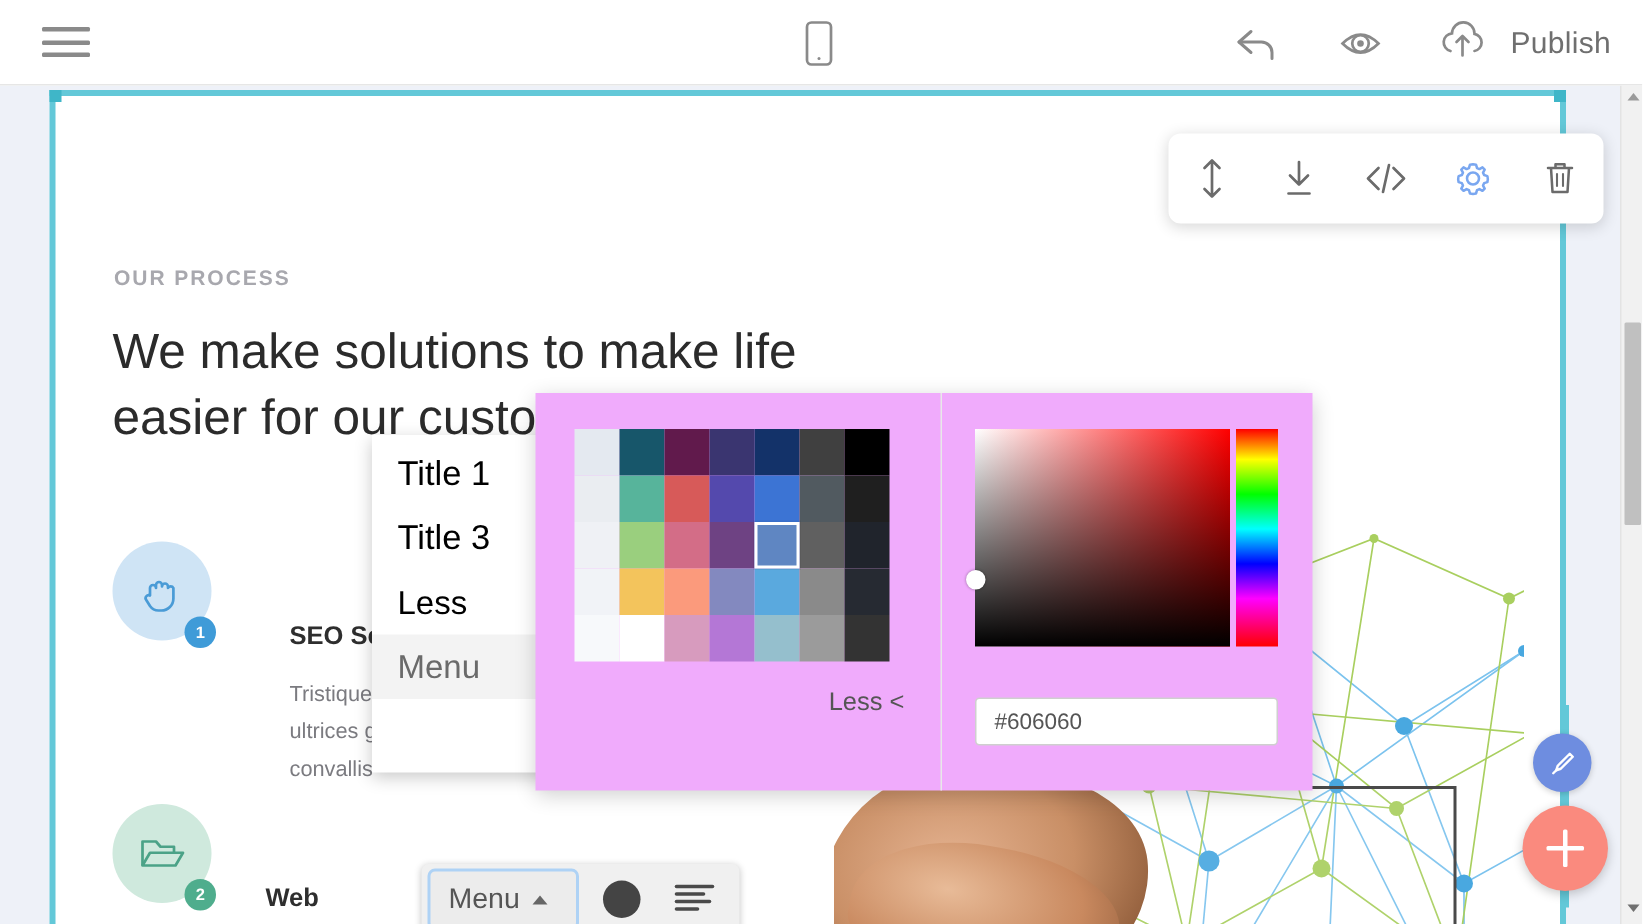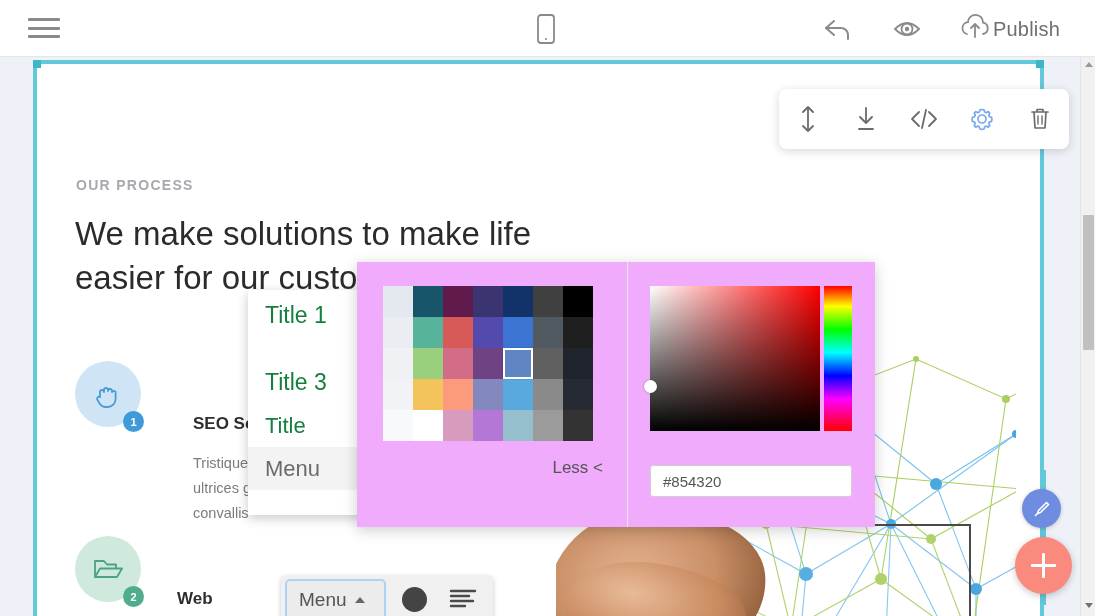--- a/index.html
+++ b/index.html
@@ -23,21 +23,21 @@
     display:flex; flex-direction:column; justify-content:space-between; padding:3px 0;
     cursor:pointer;
   }
   .hamburger span { display:block; height:3px; background:#8a8a8a; border-radius:1px; }
 
   .device-icon { position:absolute; left:533px; top:13px; width:26px; height:32px; cursor:pointer; }
   .undo-icon  { position:absolute; left:820px; top:13px; width:34px; height:32px; cursor:pointer; }
   .eye-icon   { position:absolute; left:888px; top:14px; width:38px; height:30px; cursor:pointer; }
   .publish-wrap {
     position:absolute; left:958px; top:12px; height:34px;
-    display:flex; align-items:center; gap:1px; cursor:pointer;
+    display:flex; align-items:center; gap:15px; cursor:pointer;
   }
   .publish-label { font-size:20px; color:#6f6f6f; letter-spacing:.2px; }
 
   
   .canvas {
     position:absolute; left:0; top:57px; width:1080px; height:559px;
     background:#eef1f8; overflow:hidden;
   }
   .section-sel {
     position:absolute; left:33px; top:3px; width:1011px; height:556px;
@@ -132,23 +132,23 @@
   .align-btn { position:absolute; left:166px; top:12px; width:32px; height:23px; cursor:pointer; }
 
   
   .style-dropdown {
     position:absolute; left:248px; top:290px; width:120px; height:225px;
     background:#fff; box-shadow:0 3px 11px rgba(0,0,0,.22);
     z-index:45; padding-top:4px;
   }
   .sd-item {
     height:43px; display:flex; align-items:center; padding-left:17px;
-    color:#15803d; cursor:pointer;
-  }
-  .sd-1 { font-size:23px; } .sd-2 { font-size:23px; } .sd-3 { font-size:23px;margin-top:24px; }
+    color:#000000; cursor:pointer;
+  }
+  .sd-1 { font-size:23px; } .sd-2 { font-size:23px; } .sd-3 { font-size:23px; }
   .sd-4 { font-size:22px; }
   .sd-menu { font-size:22px; background:#f3f3f3; color:#6a6a6a; }
 
   
   .color-pop {
     position:absolute; left:357px; top:262px; width:518px; height:265px;
     background:#f0abfc; box-shadow:0 3px 14px rgba(0,0,0,.20);
     z-index:50; display:flex;
   }
   .pop-left { width:271px; position:relative; border-right:1px solid #e8e8e8; }
@@ -429,21 +429,21 @@
           </svg>
         </div>
       </div>
 
     </div>
   </div>
 
   <div class="style-dropdown">
     <div class="sd-item sd-1">Title 1</div>
     <div class="sd-item sd-3">Title 3</div>
-    <div class="sd-item sd-4">Title</div>
+    <div class="sd-item sd-4">Less</div>
     <div class="sd-item sd-menu">Menu</div>
   </div>
 
   <div class="color-pop">
     <div class="pop-left">
       <div class="swatch-grid">
           <div class="swatch" style="background: rgb(228, 233, 240);"></div>
           <div class="swatch" style="background: rgb(23, 86, 106);"></div>
           <div class="swatch" style="background: rgb(97, 26, 76);"></div>
           <div class="swatch" style="background: rgb(58, 53, 112);"></div>
@@ -479,21 +479,21 @@
           <div class="swatch" style="background: rgb(155, 155, 155);"></div>
           <div class="swatch" style="background: rgb(51, 51, 51);"></div>
         </div>
       <div class="less-link">Less &lt;</div>
     </div>
     <div class="pop-right">
       <div class="sv-square">
         <div class="sv-handle"></div>
       </div>
       <div class="hue-strip"></div>
-      <div class="hex-input" title="#000000">#854320</div>
+      <div class="hex-input" title="#000000">#606060</div>
     </div>
   </div>
 
   <div class="teal-line"></div>
   <div class="fab-brush">
     <svg width="20" height="20" viewBox="0 0 20 20">
       <path d="M14.5 3.5 L16.5 5.5 L8.5 13.5 L5.5 14.5 L6.5 11.5 Z" fill="none" stroke="#fff" stroke-width="1.6" stroke-linejoin="round"></path>
       <path d="M5.5 14.5 L3.5 16.5" stroke="#fff" stroke-width="1.6" stroke-linecap="round"></path>
     </svg>
   </div>

